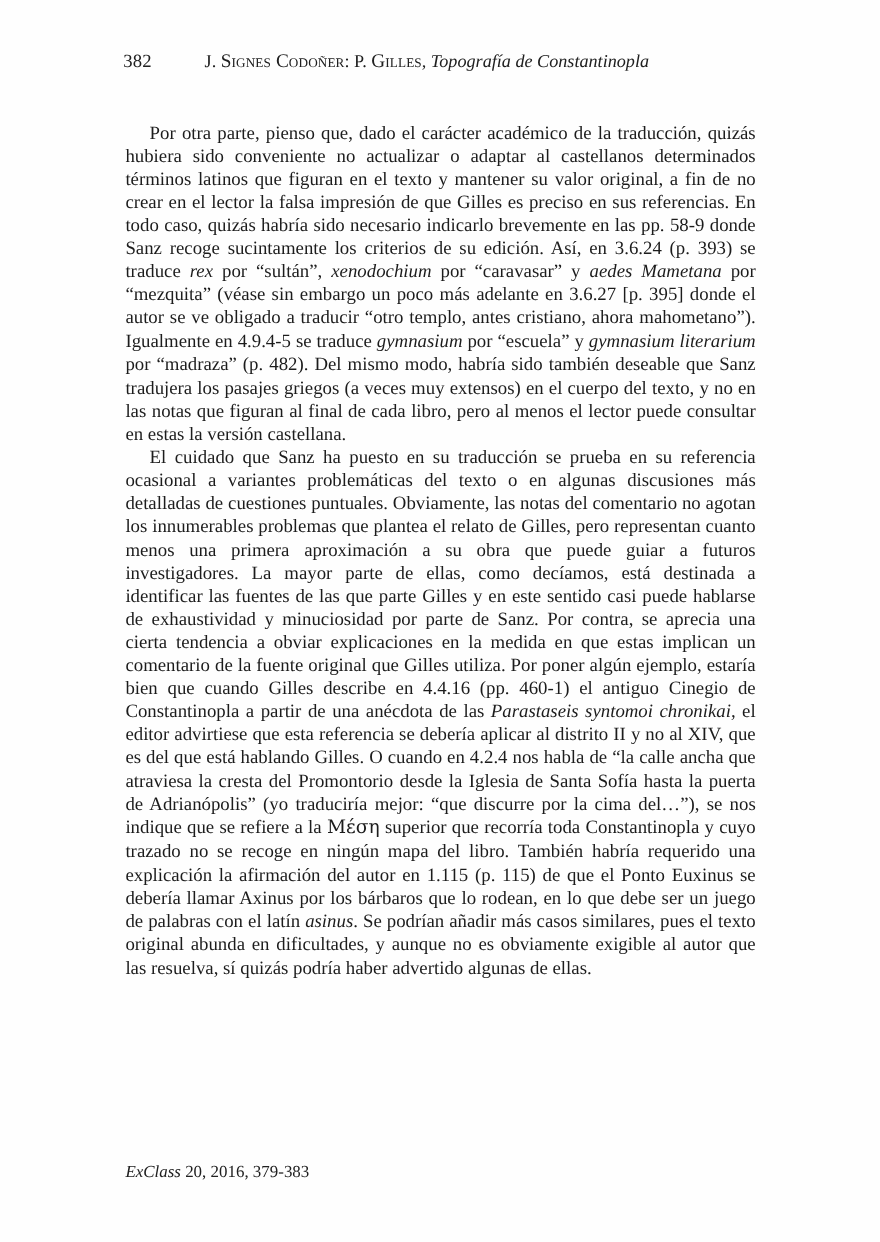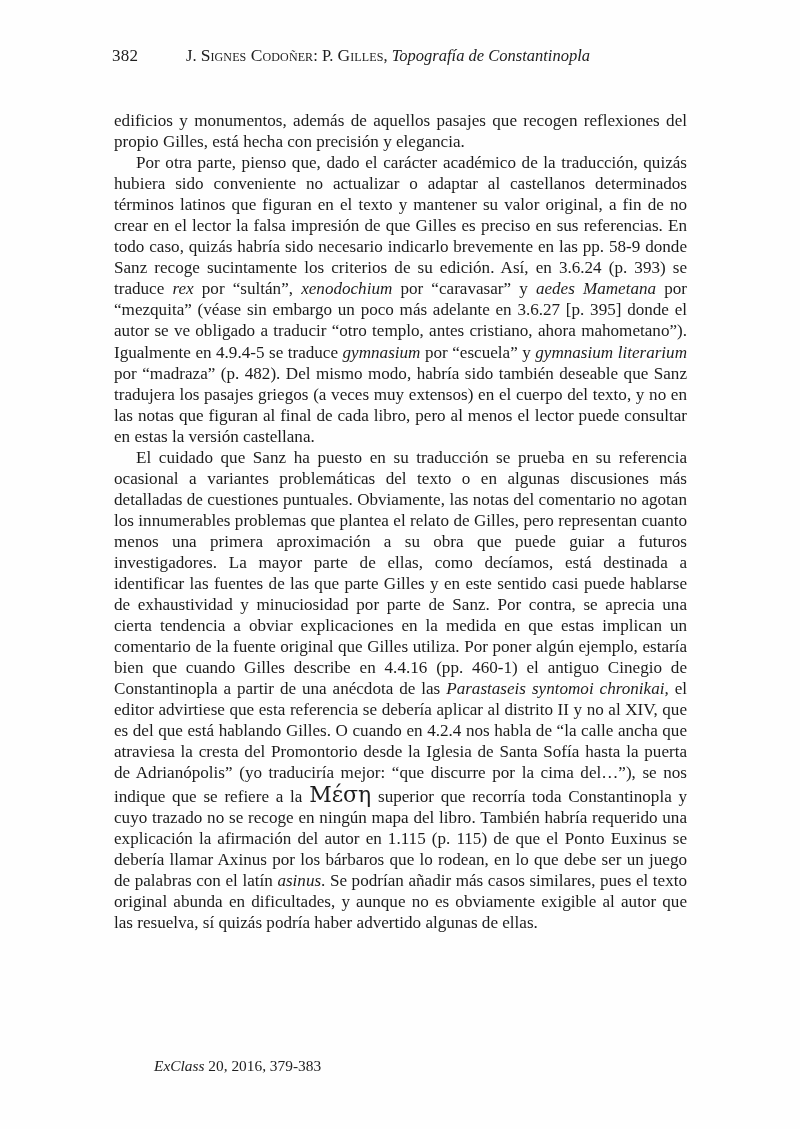--- a/index.html
+++ b/index.html
@@ -62,42 +62,40 @@
   }
   .textblock p {
     margin: 0;
     text-indent: 0;
   }
   .textblock p.ind {
     text-indent: 22px;
   }
   .gk {
     font-family: "DejaVu Serif", "Liberation Serif", serif;
-    font-size: 22px;
+    font-size: 17px;
   }
 
   
   .footer {
     position: absolute;
     left: 114px;
     top: 1057px;
     font-size: 15.4px;
     color: #202020;
     white-space: nowrap;
-    margin-left: 40px;
   }
 </style>
 </head>
 <body>
 
 <div class="page">
 
   <div class="running-head">
     <span class="folio">382</span><span class="head-title"><span>J. </span><span class="sc">Signes Codoñer</span><span>: </span><span>P. </span><span class="sc">Gilles</span><span>, </span><span class="it">Topografía de Constantinopla</span></span></div>
   </div>
 
   <div class="textblock" id="body-text">
-    <p><span>edificios y monumentos, además de aquellos pasajes que recogen reflexiones del propio Gilles, está hecha con precisión y elegancia.</span></p>
     <p class="ind"><span>Por otra parte, pienso que, dado el carácter académico de la traducción, quizás hubiera sido conveniente no actualizar o adaptar al castellanos determinados términos latinos que figuran en el texto y mantener su valor original, a fin de no crear en el lector la falsa impresión de que Gilles es preciso en sus referencias. En todo caso, quizás habría sido necesario indicarlo brevemente en las pp. 58-9 donde Sanz recoge sucintamente los criterios de su edición. Así, en 3.6.24 (p. 393) se traduce </span><span class="it">rex</span><span> por “sultán”, </span><span class="it">xenodochium</span><span> por “caravasar” y </span><span class="it">aedes Mametana</span><span> por “mezquita” (véase sin embargo un poco más adelante en 3.6.27 [p. 395] donde el autor se ve obligado a traducir “otro templo, antes cristiano, ahora mahometano”). Igualmente en 4.9.4-5 se traduce </span><span class="it">gymnasium</span><span> por “escuela” y </span><span class="it">gymnasium literarium</span><span> por “madraza” (p. 482). Del mismo modo, habría sido también deseable que Sanz tradujera los pasajes griegos (a veces muy extensos) en el cuerpo del texto, y no en las notas que figuran al final de cada libro, pero al menos el lector puede consultar en estas la versión castellana.</span></p>
     <p class="ind"><span>El cuidado que Sanz ha puesto en su traducción se prueba en su referencia ocasional a variantes problemáticas del texto o en algunas discusiones más detalladas de cuestiones puntuales. Obviamente, las notas del comentario no agotan los innumerables problemas que plantea el relato de Gilles, pero representan cuanto menos una primera aproximación a su obra que puede guiar a futuros investigadores. La mayor parte de ellas, como decíamos, está destinada a identificar las fuentes de las que parte Gilles y en este sentido casi puede hablarse de exhaustividad y minuciosidad por parte de Sanz. Por contra, se aprecia una cierta tendencia a obviar explicaciones en la medida en que estas implican un comentario de la fuente original que Gilles utiliza. Por poner algún ejemplo, estaría bien que cuando Gilles describe en 4.4.16 (pp. 460-1) el antiguo Cinegio de Constantinopla a partir de una anécdota de las </span><span class="it">Parastaseis syntomoi chronikai,</span><span> el editor advirtiese que esta referencia se debería aplicar al distrito II y no al XIV, que es del que está hablando Gilles. O cuando en 4.2.4 nos habla de “la calle ancha que atraviesa la cresta del Promontorio desde la Iglesia de Santa Sofía hasta la puerta de Adrianópolis” (yo traduciría mejor: “que discurre por la cima del…”), se nos indique que se refiere a la </span><span class="gk">Μέση</span><span> superior que recorría toda Constantinopla y cuyo trazado no se recoge en ningún mapa del libro. También habría requerido una explicación la afirmación del autor en 1.115 (p. 115) de que el Ponto Euxinus se debería llamar Axinus por los bárbaros que lo rodean, en lo que debe ser un juego de palabras con el latín </span><span class="it">asinus</span><span>. Se podrían añadir más casos similares, pues el texto original abunda en dificultades, y aunque no es obviamente exigible al autor que las resuelva, sí quizás podría haber advertido algunas de ellas.</span></p>
   </div>
 
   <div class="footer"><span class="it">ExClass</span><span> 20, 2016, 379-383</span></div>
 
 </body></html>

